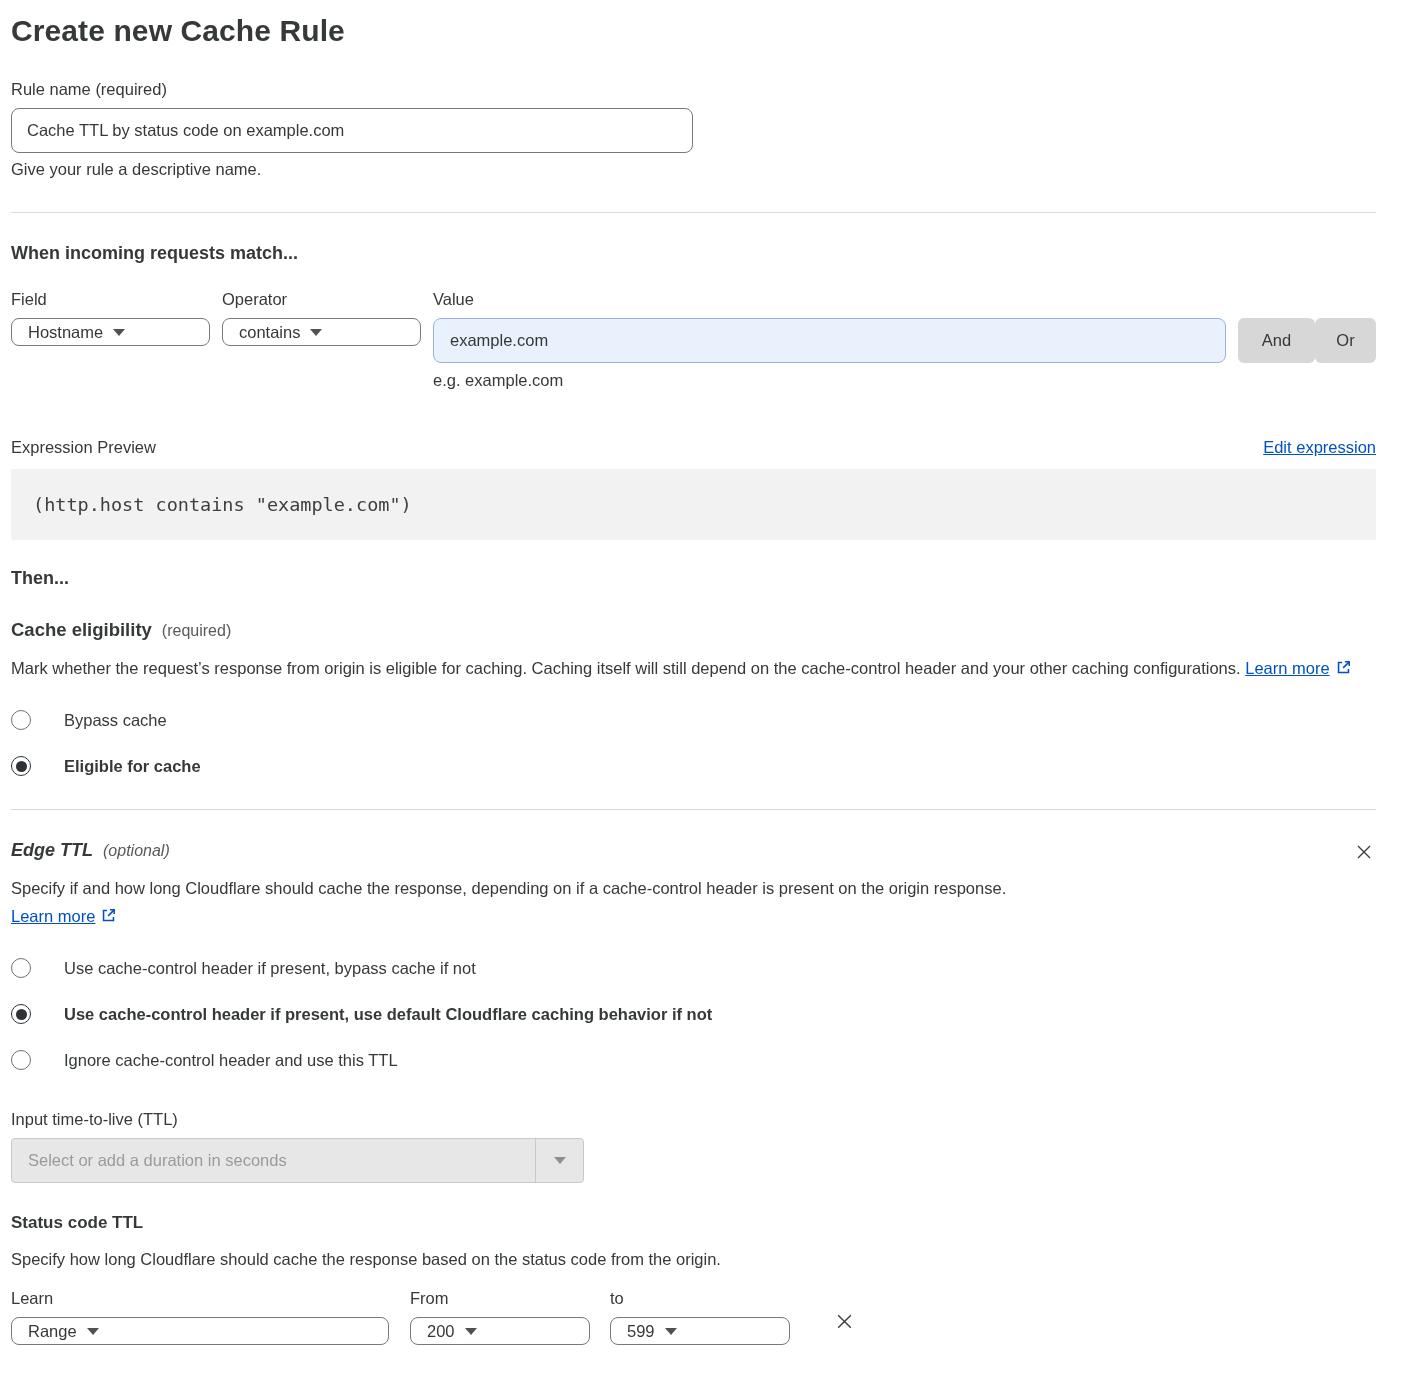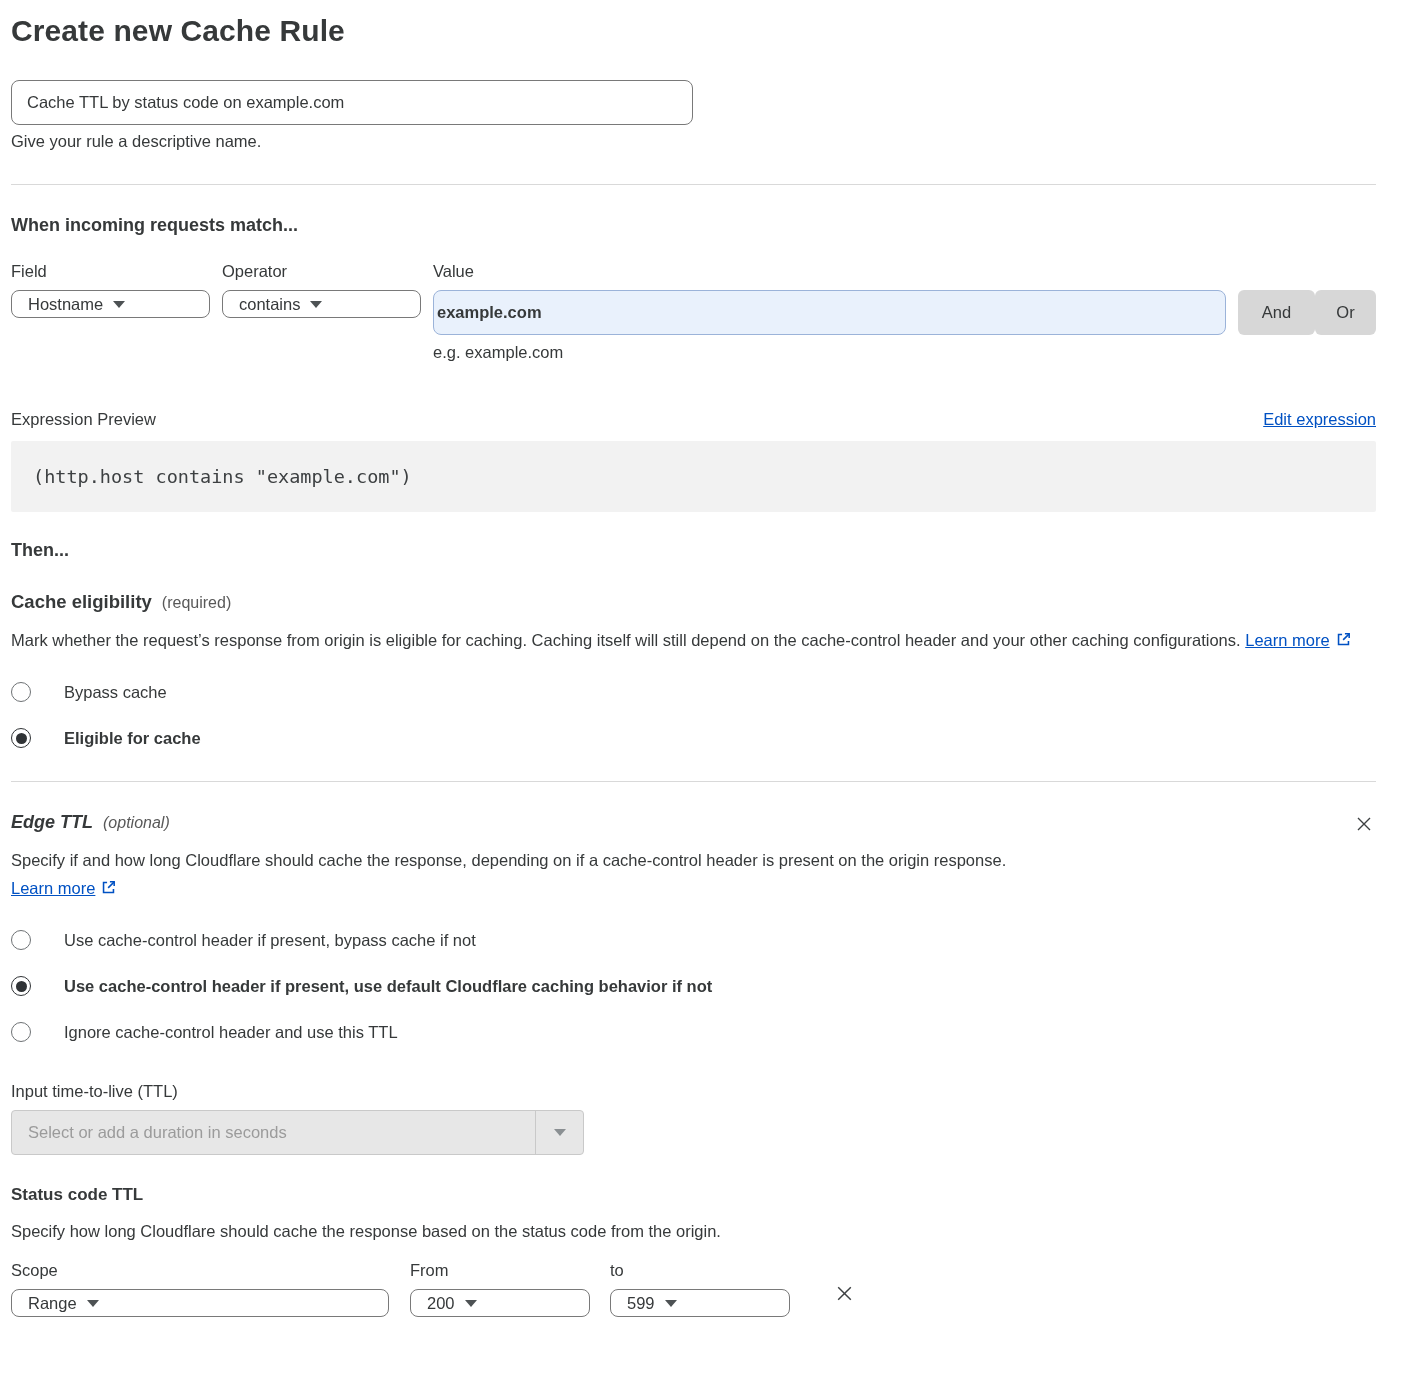--- a/index.html
+++ b/index.html
@@ -33,21 +33,21 @@
     display:flex;align-items:center;
     font-size:16.5px;color:var(--text);padding:0 14px 0 16px;cursor:pointer;
   }
   .caret{
     width:0;height:0;border-left:6px solid transparent;border-right:6px solid transparent;
     border-top:7px solid #4d5254;display:inline-block;flex:none;margin-left:10px;
   }
   .value-input{
     flex:1;height:45px;border:1px solid #9bb3d9;border-radius:8px;
     background:var(--value-input-bg,#e9f1fc);font-family:"Liberation Sans",sans-serif;
-    font-size:16.5px;color:var(--text);padding:0 3px;outline:none;font-weight:bold;
+    font-size:16.5px;color:var(--text);padding:0 16px;outline:none;
   }
   .logic-btn{
     height:45px;border:none;border-radius:6px;background:#d7d7d7;color:var(--text);
     font-family:"Liberation Sans",sans-serif;font-size:16.5px;cursor:pointer;
   }
   .expr-head{display:flex;justify-content:space-between;align-items:flex-end;margin-top:48px;}
   .link{color:var(--link-blue);text-decoration:underline;font-size:16.5px;cursor:pointer;}
   .code-block{
     margin-top:12px;background:#f2f2f2;height:71px;display:flex;align-items:center;
     font-family:"DejaVu Sans Mono",monospace;font-size:18.5px;color:#3d4042;
@@ -84,20 +84,21 @@
   }
   .combo .txt{flex:1;display:flex;align-items:center;padding:0 16px;font-size:16.5px;color:var(--text);}
   .combo .arrow-seg{width:47px;border-left:1px solid #8b8b8b;background:#fbfbfb;display:flex;align-items:center;justify-content:center;}
 </style>
 </head>
 <body>
 
 <h1 class="page-title">Create new Cache Rule</h1>
 
 <div>
+  <label class="label">Rule name (required)</label>
   <input class="text-input" type="text" value="Cache TTL by status code on example.com" style="">
   <div class="help">Give your rule a descriptive name.</div>
 </div>
 
 <hr class="divider">
 
 <h2 class="section-heading">When incoming requests match...</h2>
 
 <div class="cols-labels">
   <div style="width:211px">Field</div>
@@ -196,21 +197,21 @@
         <span class="caret"></span>
       </span>
   </div>
 </div>
 
 <h2 class="section-heading" style="font-size:17px;margin-top:30px">Status code TTL</h2>
 <p class="desc" style="margin-top:12px">Specify how long Cloudflare should cache the response based on the status code from the origin.</p>
 
 <div class="status-grid">
   <div class="status-col" style="margin-right:21px">
-    <div class="col-label">Scope</div>
+    <div class="col-label">Learn</div>
     <div class="select" style="width:378px">
       <span>Range</span>
       <span class="caret"></span>
     </div>
   </div>
   <div class="status-col" style="margin-right:20px">
     <div class="col-label">From</div>
     <div class="select" style="width:180px">
       <span>200</span>
       <span class="caret"></span>

